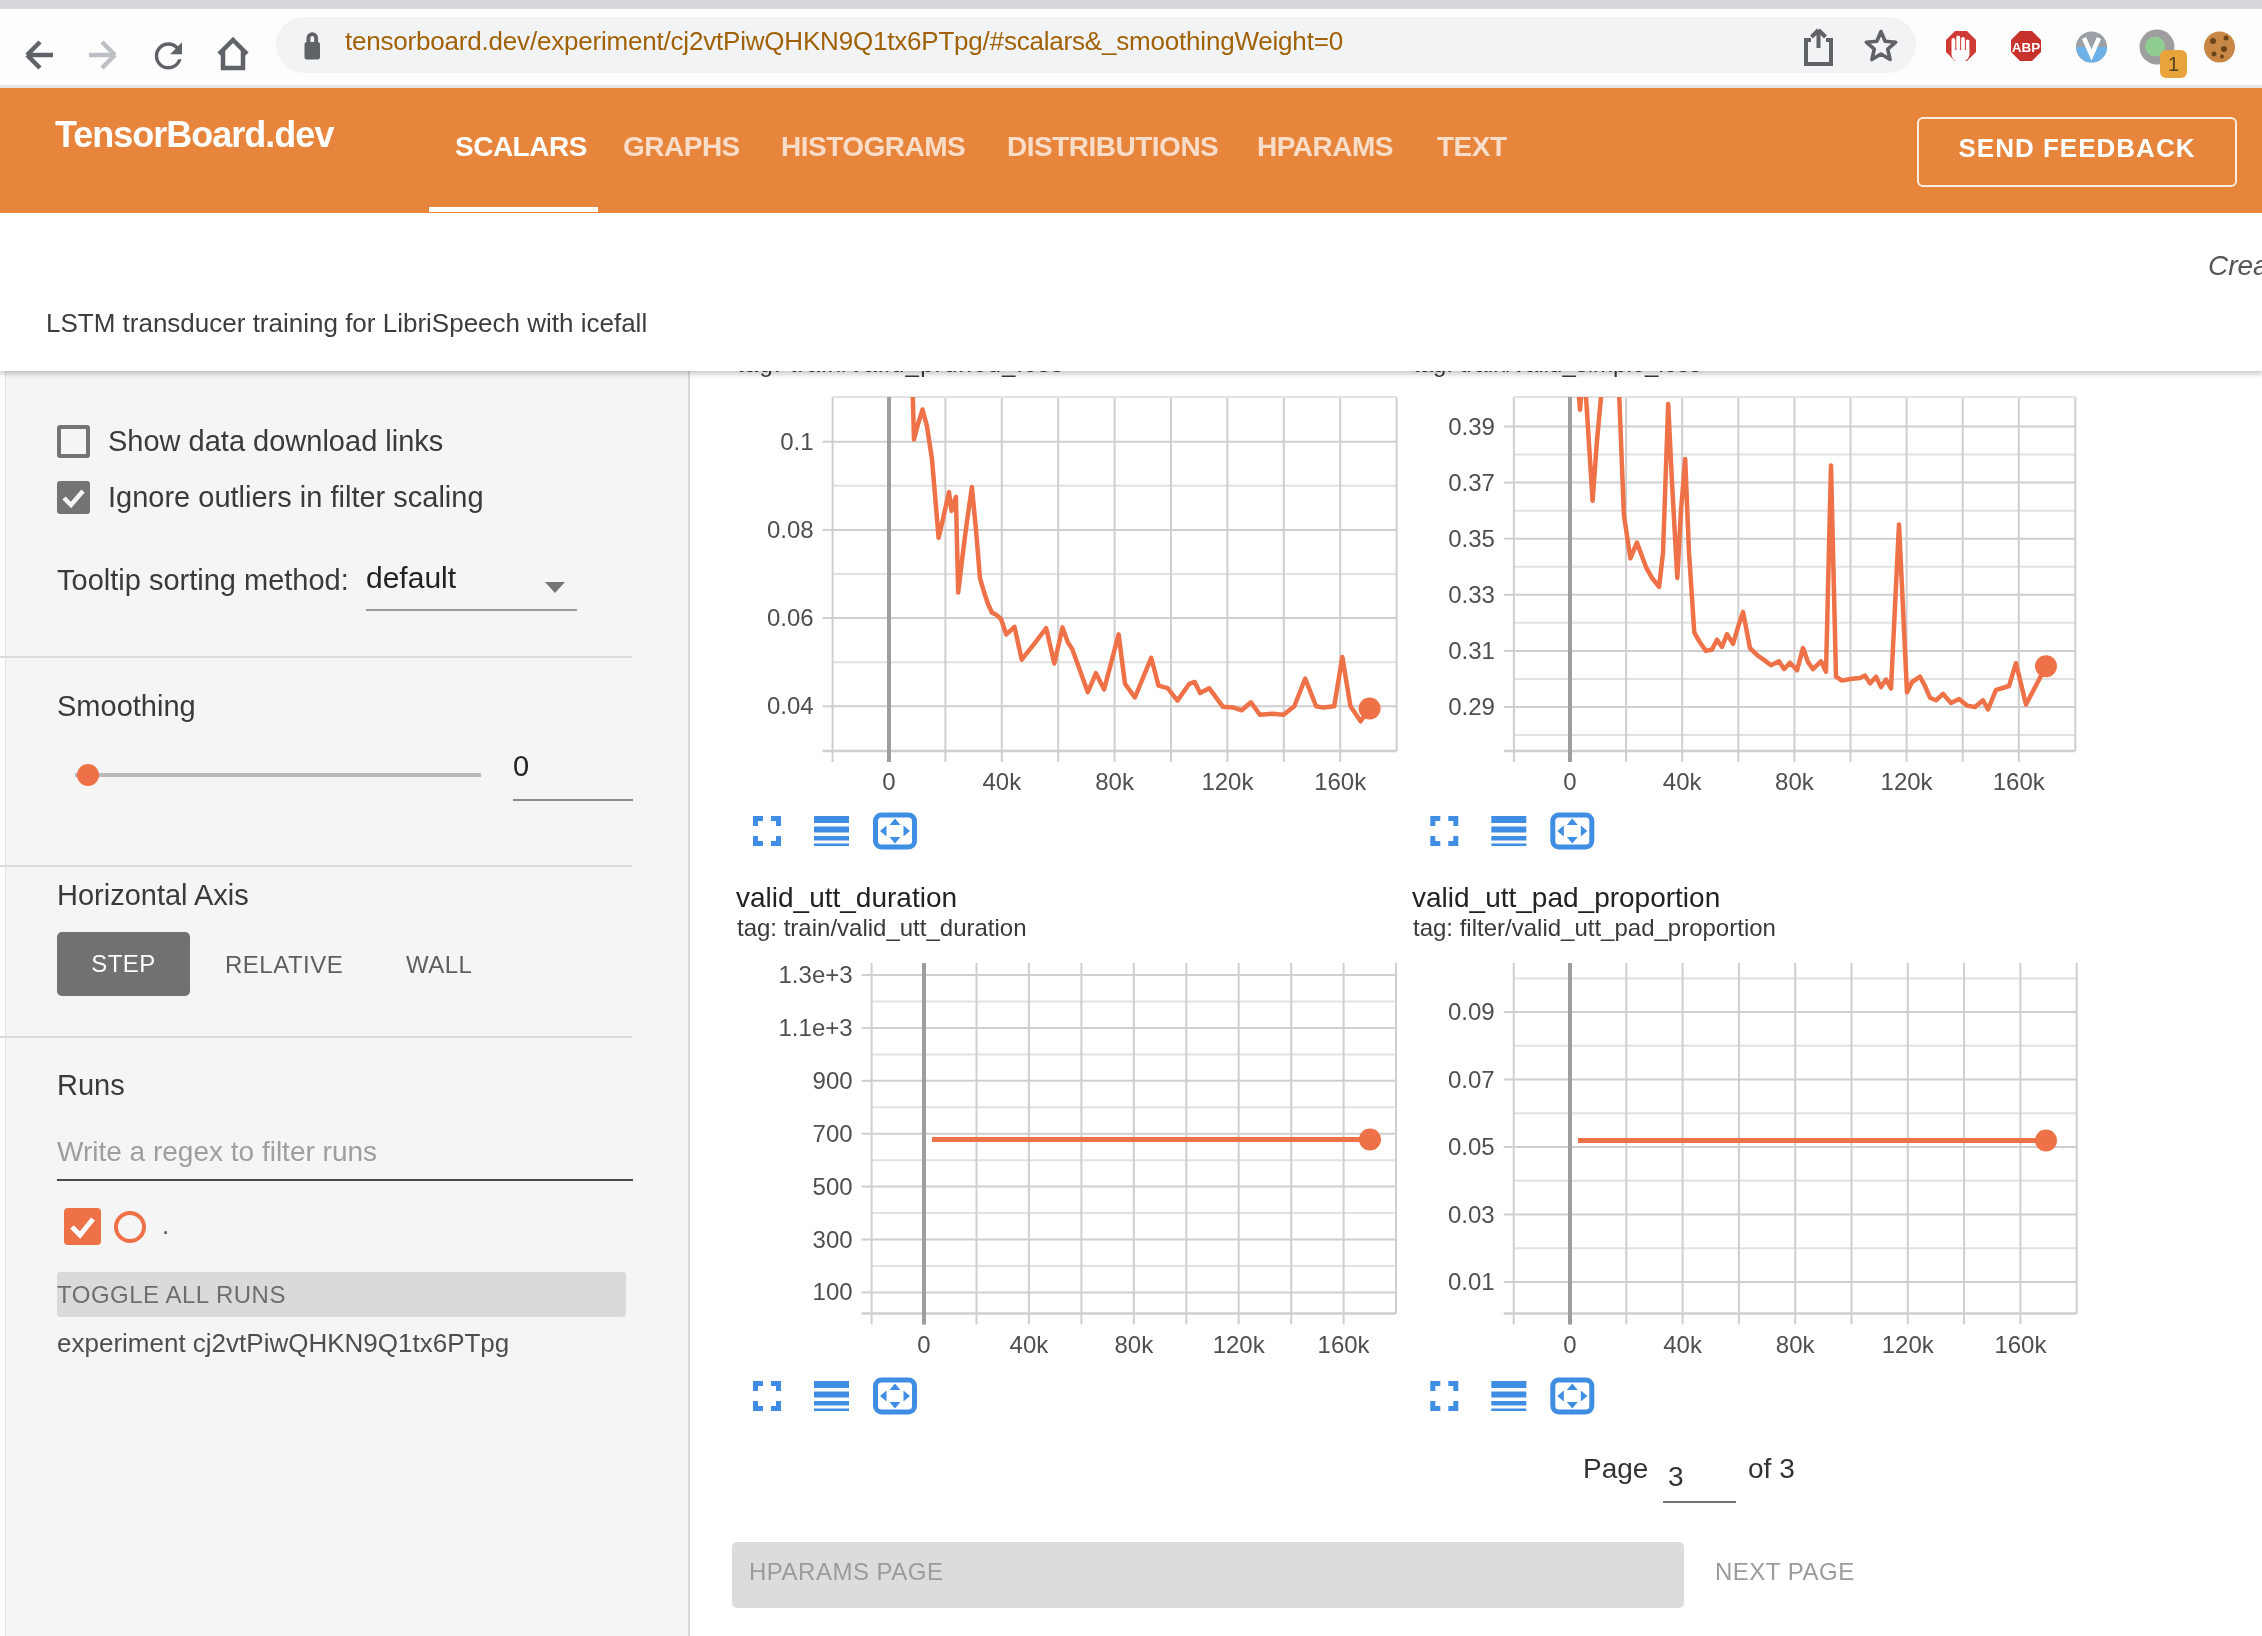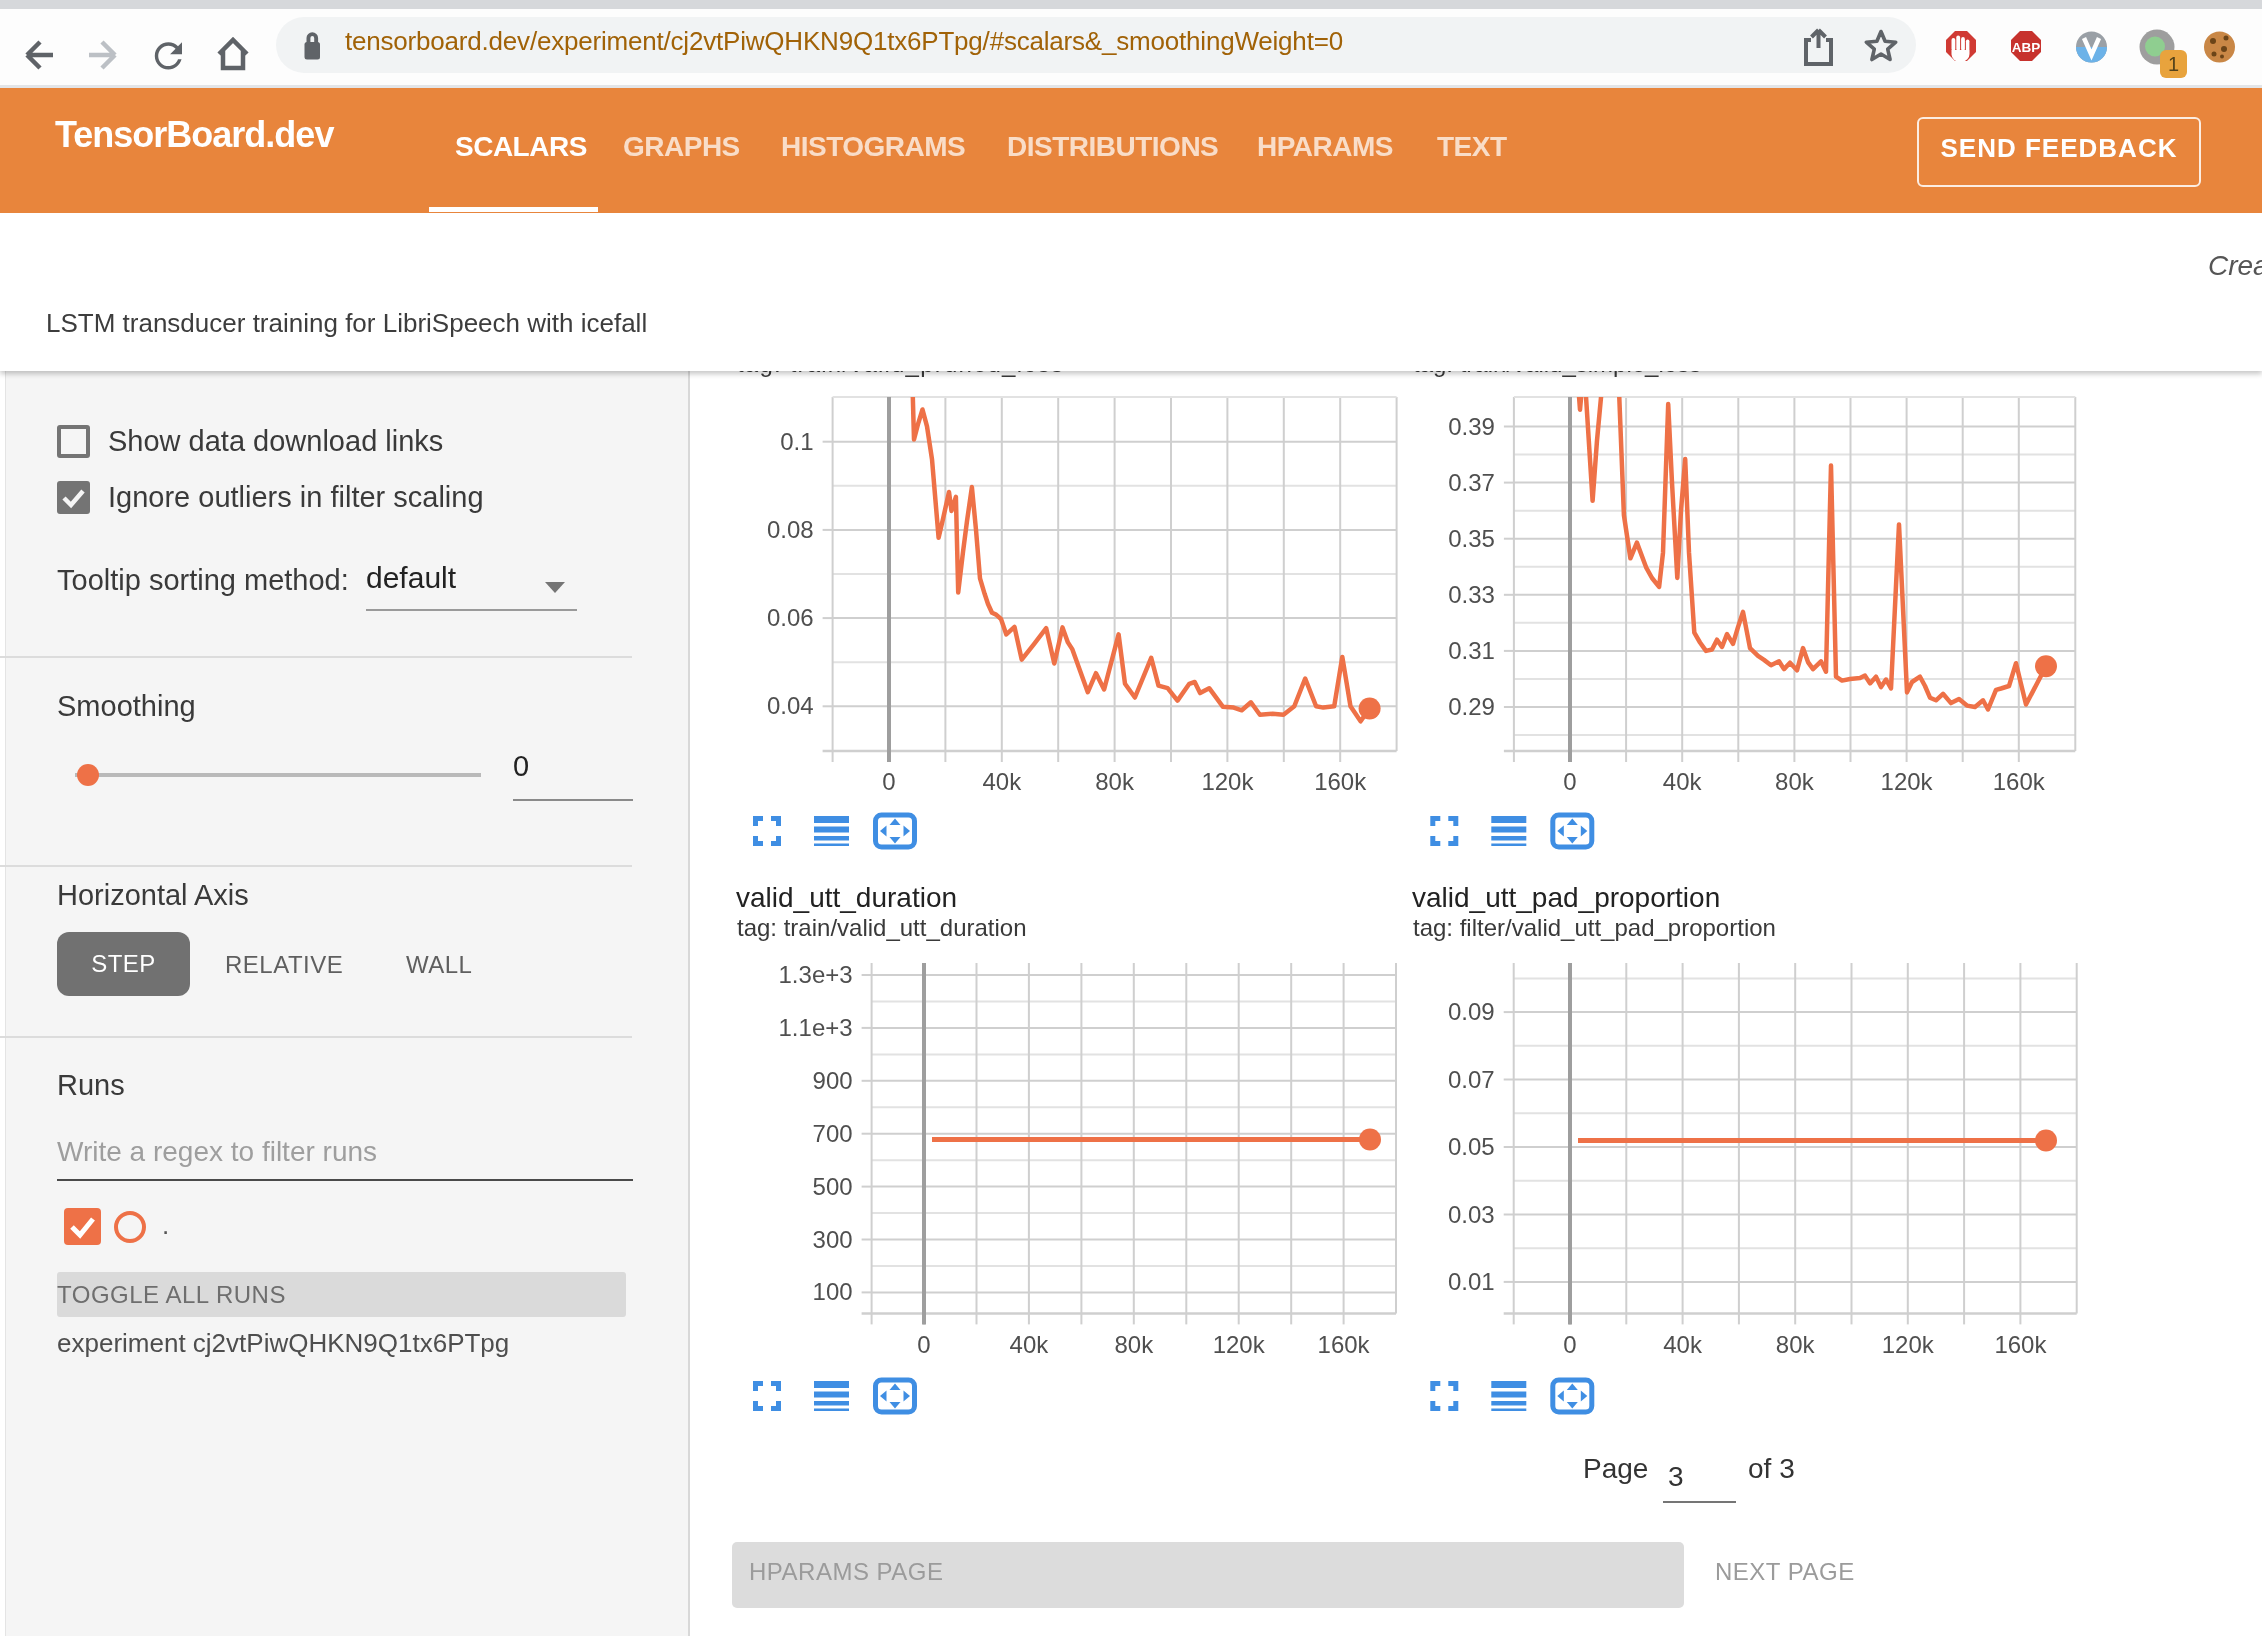--- a/index.html
+++ b/index.html
@@ -343,21 +343,21 @@
 
 <div class="abs" style="left:57px;top:690px;z-index:2;font-size:29px;color:#3a3a3a">Smoothing</div>
 <div class="abs" style="left:75px;top:773px;width:406px;height:4px;background:#b9b9b9;z-index:2"></div>
 <div class="abs" style="left:77px;top:764px;width:22px;height:22px;border-radius:50%;background:#ee7147;z-index:2"></div>
 <div class="abs" style="left:513px;top:750px;z-index:2;font-size:29px;color:#222">0</div>
 <div class="abs" style="left:513px;top:799px;width:120px;height:2px;background:#8a8a8a;z-index:2"></div>
 
 <div class="abs" style="left:0px;top:865px;width:632px;height:2px;background:#dcdcdc;z-index:2"></div>
 
 <div class="abs" style="left:57px;top:879px;z-index:2;font-size:29px;color:#3a3a3a">Horizontal Axis</div>
-<div class="abs" style="left:57px;top:932px;width:133px;height:64px;background:#717171;border-radius:12px;z-index:2;color:#fff;font-size:24px;letter-spacing:.5px;text-align:center;line-height:64px">STEP</div>
+<div class="abs" style="left:57px;top:932px;width:133px;height:64px;background:#717171;border-radius:5px;z-index:2;color:#fff;font-size:24px;letter-spacing:.5px;text-align:center;line-height:64px">STEP</div>
 <div class="abs" style="left:225px;top:951px;z-index:2;font-size:24px;letter-spacing:.5px;color:#5f5f5f">RELATIVE</div>
 <div class="abs" style="left:406px;top:951px;z-index:2;font-size:24px;letter-spacing:.5px;color:#5f5f5f">WALL</div>
 
 <div class="abs" style="left:0px;top:1036px;width:632px;height:2px;background:#dcdcdc;z-index:2"></div>
 
 <div class="abs" style="left:57px;top:1069px;z-index:2;font-size:29px;color:#3a3a3a">Runs</div>
 <div class="abs" style="left:57px;top:1136px;z-index:2;font-size:28px;color:#9e9e9e">Write a regex to filter runs</div>
 <div class="abs" style="left:57px;top:1179px;width:576px;height:2px;background:#4a4a4a;z-index:2"></div>
 <div class="abs" style="left:64px;top:1208px;width:37px;height:37px;background:#ee7147;border-radius:4px;z-index:2">
 <svg width="37" height="37" viewBox="0 0 37 37">
@@ -376,21 +376,21 @@
 <div class="abs" style="left:55px;top:114px;z-index:4;font-size:36px;font-weight:bold;letter-spacing:-1px;color:#fff">TensorBoard.dev</div>
 <div class="abs" style="left:429px;top:207px;width:169px;height:5px;background:#fff;z-index:4"></div>
 <div class="abs" style="left:0;top:131px;z-index:4;width:2262px;font-size:28px;font-weight:bold;letter-spacing:-0.5px;color:#fff">
   <span class="abs" style="left:455px">SCALARS</span>
   <span class="abs" style="left:623px;color:rgba(255,255,255,.72)">GRAPHS</span>
   <span class="abs" style="left:781px;color:rgba(255,255,255,.72)">HISTOGRAMS</span>
   <span class="abs" style="left:1007px;color:rgba(255,255,255,.72)">DISTRIBUTIONS</span>
   <span class="abs" style="left:1257px;color:rgba(255,255,255,.72)">HPARAMS</span>
   <span class="abs" style="left:1437px;color:rgba(255,255,255,.72)">TEXT</span>
 </div>
-<div class="abs" style="left:1917px;top:117px;width:284px;height:70px;border:2px solid rgba(255,255,255,.85);border-radius:6px;z-index:4;color:#fff;font-size:26px;font-weight:bold;letter-spacing:1px;text-align:center;line-height:59px">SEND FEEDBACK</div>
+<div class="abs" style="left:1917px;top:117px;width:320px;height:70px;border:2px solid rgba(255,255,255,.85);border-radius:6px;z-index:4;color:#fff;font-size:26px;font-weight:bold;letter-spacing:1px;text-align:center;line-height:59px">SEND FEEDBACK</div>
 
 <div class="abs" style="left:0;top:0;width:2262px;height:9px;background:#d6d8db;z-index:5"></div>
 <div class="abs" style="left:0;top:9px;width:2262px;height:76px;background:#fdfdfd;z-index:5"></div>
 <div class="abs" style="left:0;top:85px;width:2262px;height:3px;background:#e3e5e8;z-index:5"></div>
 <svg class="abs" style="left:0;top:9px;z-index:6" width="2262" height="76" viewBox="0 0 2262 76">
 
   <rect x="276" y="8" width="1640" height="56" rx="28" fill="#f1f3f4"></rect>
 
   <g stroke="#5f6368" stroke-width="4.5" fill="none">
     <path d="M53 46 H27 M27 46 l13,-13 M27 46 l13,13"></path>

